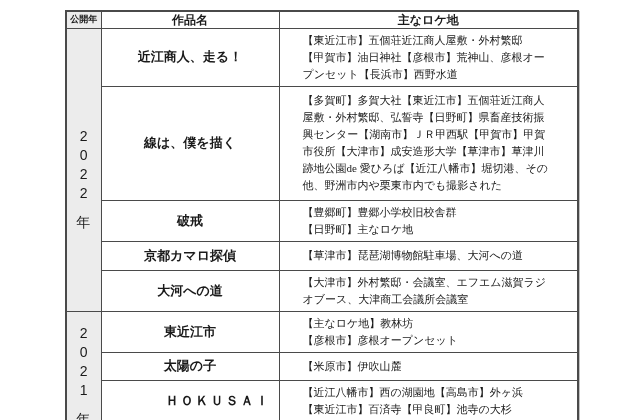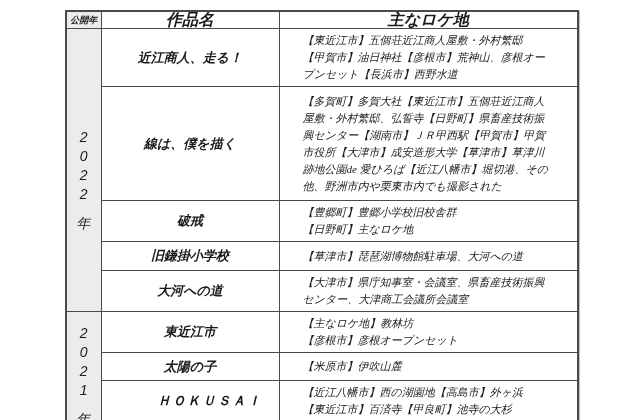--- a/index.html
+++ b/index.html
@@ -1,61 +1,61 @@
 <!DOCTYPE html>
 <html lang="ja"><head>
 <meta charset="utf-8">
 <style>
   html,body{margin:0;padding:0;}
   body{
     width:640px;height:420px;background:#ffffff;
     font-family:"Liberation Sans", sans-serif;
     -webkit-font-smoothing:antialiased;
   }
-  .stage{position:relative;width:640px;height:420px;background:#ffffff;overflow:hidden;font-style:italic;}
+  .stage{position:relative;width:640px;height:420px;background:#ffffff;overflow:hidden;}
 
   table.loc-table{
     position:absolute;left:65px;top:10px;width:512px;
     border-collapse:collapse;table-layout:fixed;
     border:2px solid #4a4a4a;
     box-shadow:1px 1px 0 #c2c2c2;
     background:#ffffff;
   }
   .loc-table col.c-year{width:35px;}
   .loc-table col.c-title{width:178px;}
   .loc-table col.c-locs{width:299px;}
 
   .loc-table th,.loc-table td{
     border:1px solid #4a4a4a;
     color:#1a1a1a;
     overflow:hidden;
   }
   .loc-table thead tr{height:17px;}
   .loc-table th{
-    font-size:16px;font-weight:700;text-align:center;vertical-align:middle;
+    font-size:12px;font-weight:700;text-align:center;vertical-align:middle;
     padding:0;line-height:1;
     font-family:"Liberation Sans", sans-serif;
   }
   .loc-table th.year-h{
     background:#ececec;font-size:9px;letter-spacing:0;
   }
 
   td.year-cell{
     background:#ececec;text-align:center;vertical-align:middle;padding:0;
   }
   .vert{
     display:inline-block;
     writing-mode:vertical-rl;text-orientation:upright;
     font-size:14px;letter-spacing:3px;line-height:1;
     font-family:"Liberation Sans", sans-serif;color:#1a1a1a;
   }
 
   td.title-cell{
     text-align:center;vertical-align:middle;
-    font-weight:700;font-size:13px;padding:0 16px;
+    font-weight:700;font-size:13px;padding:0 8px;
     font-family:"Liberation Sans", sans-serif;
   }
   tr.r8 td.title-cell{letter-spacing:2px;text-align:right;}
 
   td.loc-cell{
     font-family:"Liberation Serif", serif;
     font-size:11px;line-height:17px;
     padding:3px 23px;vertical-align:middle;
     white-space:pre-wrap;word-break:normal;
   }
@@ -98,26 +98,26 @@
       <tr class="r2 h2">
         <td class="title-cell">線は、僕を描く</td>
         <td class="loc-cell">【多賀町】多賀大社【東近江市】五個荘近江商人屋敷・外村繁邸、弘誓寺【日野町】県畜産技術振興センター【湖南市】ＪＲ甲西駅【甲賀市】甲賀市役所【大津市】成安造形大学【草津市】草津川跡地公園de 愛ひろば【近江八幡市】堀切港、その他、野洲市内や栗東市内でも撮影された</td>
       </tr>
       <tr class="r3 h3">
         <td class="title-cell">破戒</td>
         <td class="loc-cell">【豊郷町】豊郷小学校旧校舎群
 【日野町】主なロケ地</td>
       </tr>
       <tr class="r4 h4">
-        <td class="title-cell">旧鎌掛小学校</td>
+        <td class="title-cell">京都カマロ探偵</td>
         <td class="loc-cell">【草津市】琵琶湖博物館駐車場、大河への道</td>
       </tr>
       <tr class="r5 h5">
         <td class="title-cell">大河への道</td>
-        <td class="loc-cell">【大津市】県庁知事室・会議室、県畜産技術振興センター、大津商工会議所会議室</td>
+        <td class="loc-cell">【大津市】外村繁邸・会議室、エフエム滋賀ラジオブース、大津商工会議所会議室</td>
       </tr>
       <tr class="r6 h6">
         <td class="year-cell" rowspan="3">
           <span class="vert">2021年</span>
         </td>
         <td class="title-cell">東近江市</td>
         <td class="loc-cell">【主なロケ地】教林坊
 【彦根市】彦根オープンセット</td>
       </tr>
       <tr class="r7 h7">

